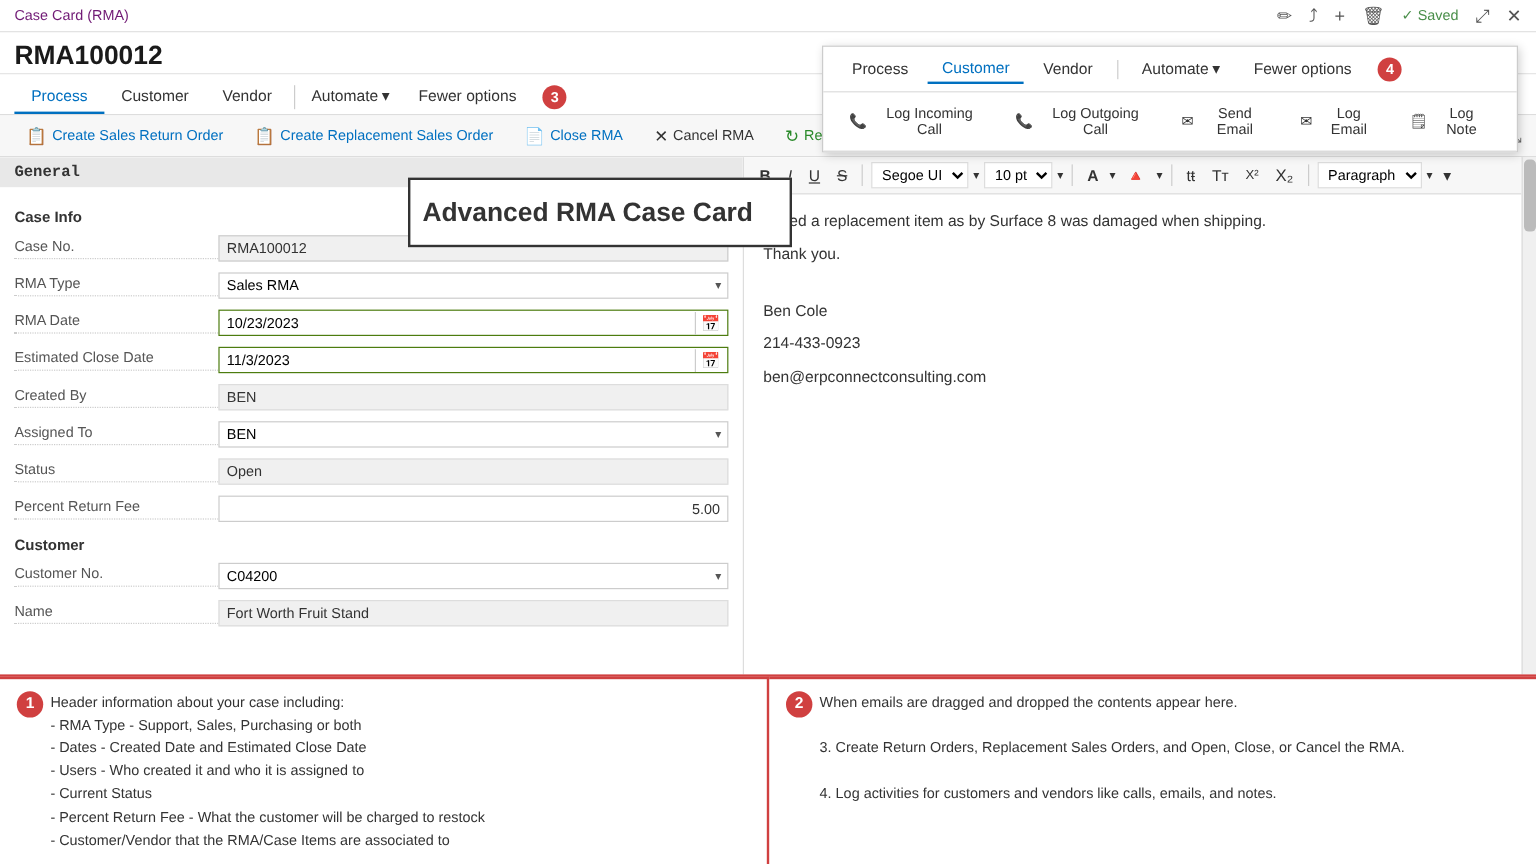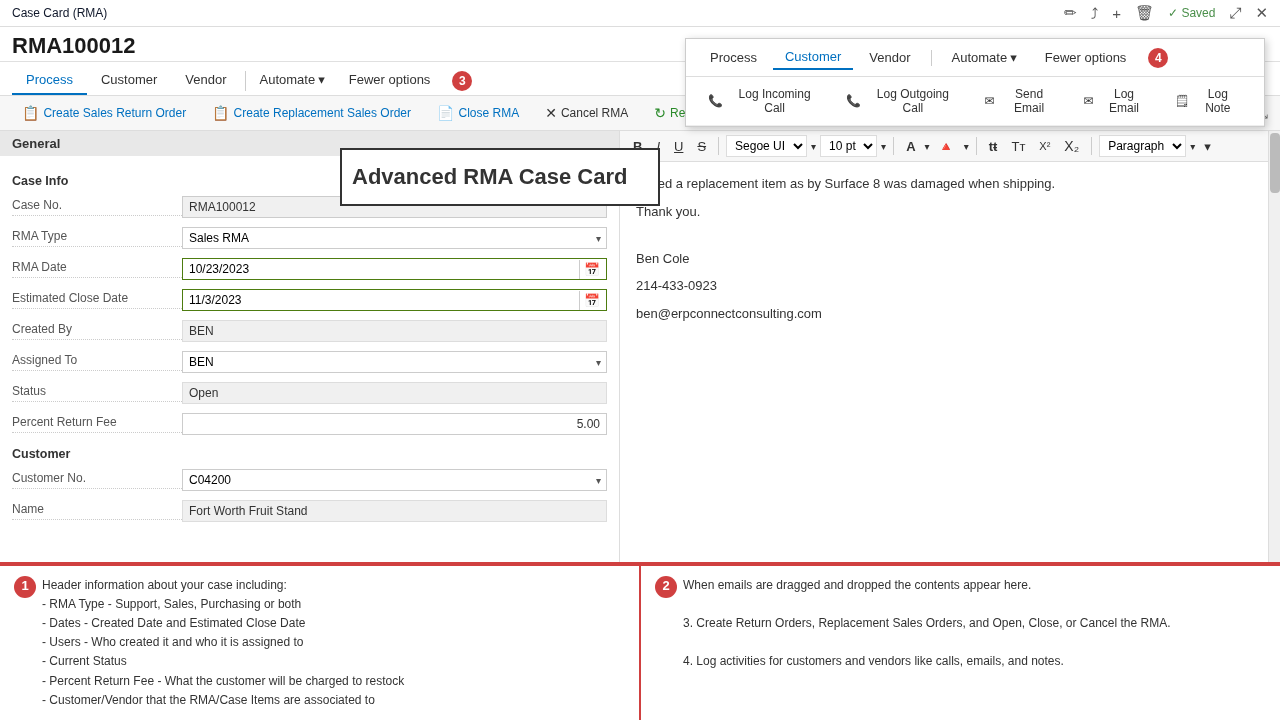--- a/index.html
+++ b/index.html
@@ -6,21 +6,21 @@
     body { font-family: 'Segoe UI', Arial, sans-serif; font-size: 13px; background: #f0f0f0; color: #333; width: 1280px; height: 720px; overflow: hidden; }
 
     .top-bar {
       background: #fff;
       border-bottom: 1px solid #ddd;
       padding: 4px 12px;
       display: flex;
       align-items: center;
       justify-content: space-between;
     }
-    .top-bar-left { display: flex; align-items: center; gap: 8px; font-size: 12px; color: #0f172a; }
+    .top-bar-left { display: flex; align-items: center; gap: 8px; font-size: 12px; color: #701a75; }
     .top-bar-right { display: flex; align-items: center; gap: 12px; font-size: 12px; color: #666; }
     .top-bar-icons { display: flex; gap: 14px; align-items: center; }
     .top-icon { cursor: pointer; color: #555; font-size: 15px; }
     .saved-text { color: #4a8f4a; font-size: 12px; }
 
     .title-bar {
       background: #fff;
       padding: 6px 12px 2px 12px;
       border-bottom: 1px solid #e0e0e0;
     }
@@ -89,20 +89,21 @@
       overflow-y: auto;
       padding: 0;
     }
 
     .section-header {
       background: #e8e8e8;
       padding: 5px 12px;
       font-weight: 600;
       font-size: 13px;
       color: #333;
+      font-family: Liberation Mono, monospace;
     }
 
     .form-section { padding: 8px 12px; }
 
     .form-row {
       display: flex;
       align-items: center;
       margin-bottom: 5px;
       min-height: 26px;
     }
@@ -520,21 +521,21 @@
         <select class="toolbar-select">
           <option>10 pt</option>
         </select>
         <span style="font-size:10px;">▾</span>
         <div class="toolbar-divider"></div>
         <button class="toolbar-btn">A</button>
         <span style="font-size:10px;">▾</span>
         <button class="toolbar-btn">🔺</button>
         <span style="font-size:10px;">▾</span>
         <div class="toolbar-divider"></div>
-        <button class="toolbar-btn" style="font-weight:bold;">tŧ</button>
+        <button class="toolbar-btn" style="font-weight:normal;">tŧ</button>
         <button class="toolbar-btn" style="font-weight:normal;">Tт</button>
         <button class="toolbar-btn" style="font-weight:normal; font-size:11px;">X²</button>
         <button class="toolbar-btn" style="font-weight:normal; font-size:14px;">X₂</button>
         <div class="toolbar-divider"></div>
         <select class="toolbar-select">
           <option>Paragraph</option>
         </select>
         <span style="font-size:10px;">▾</span>
         <button class="toolbar-btn" style="font-weight:normal;">▾</button>
       </div>

